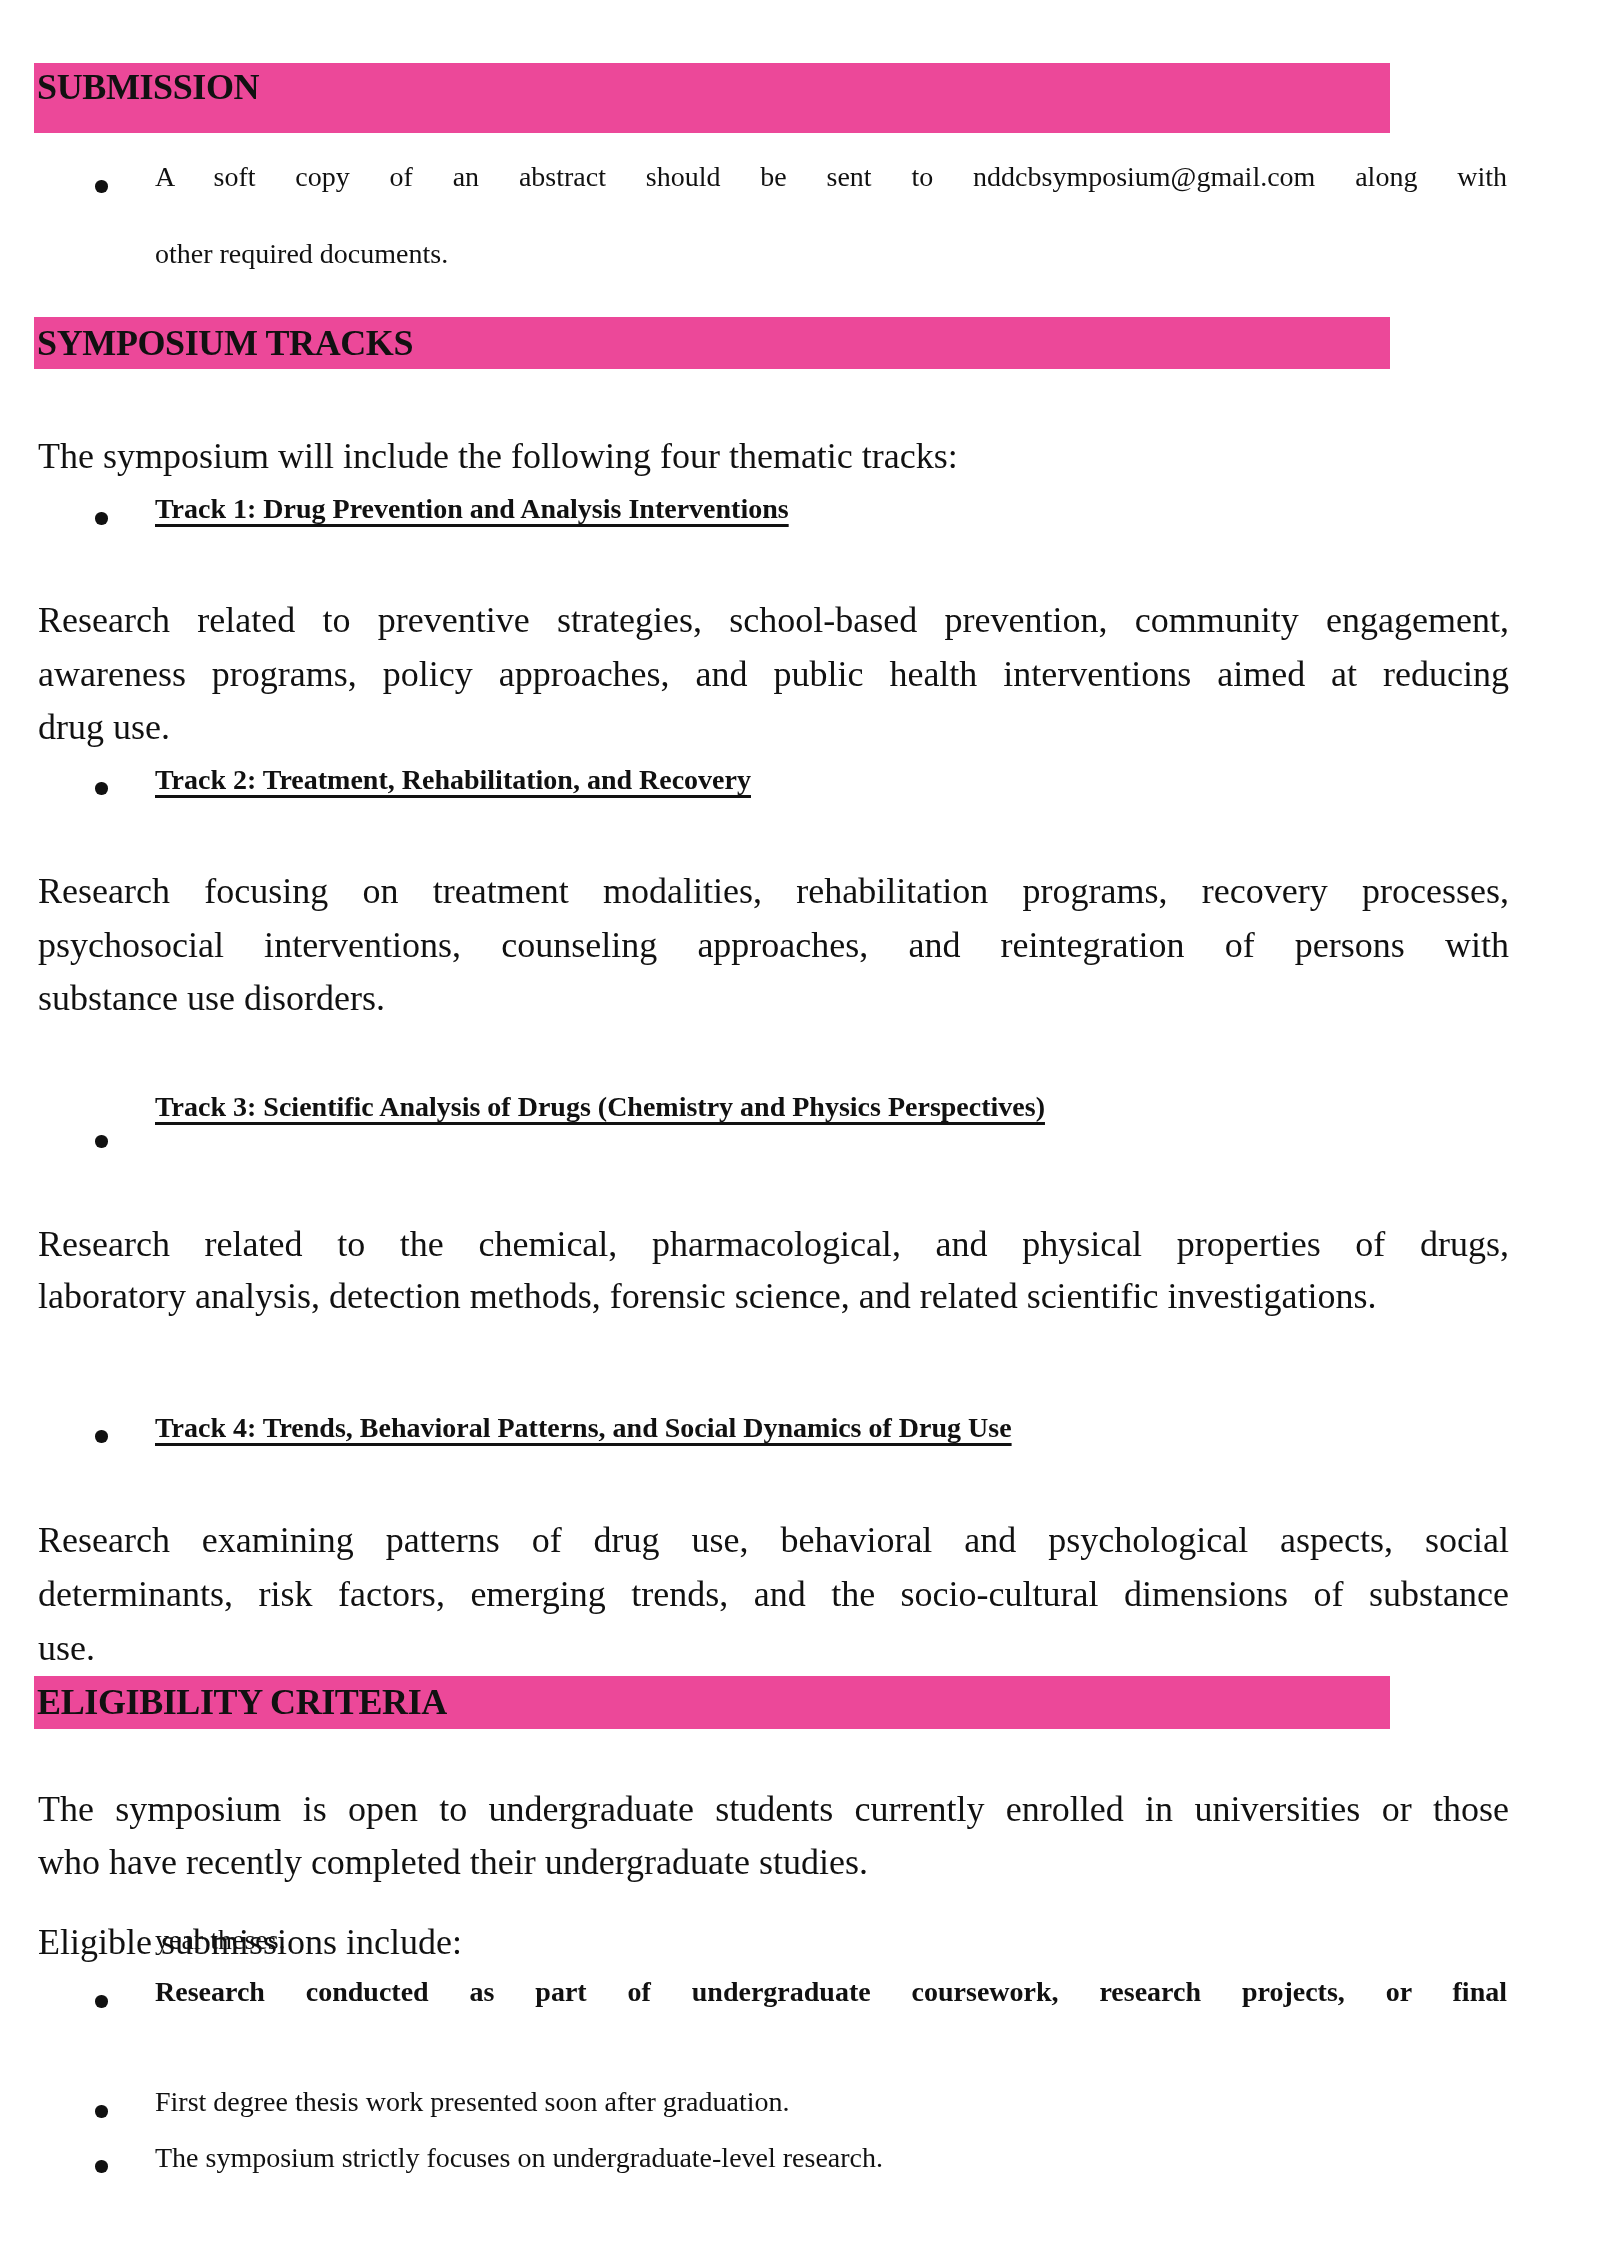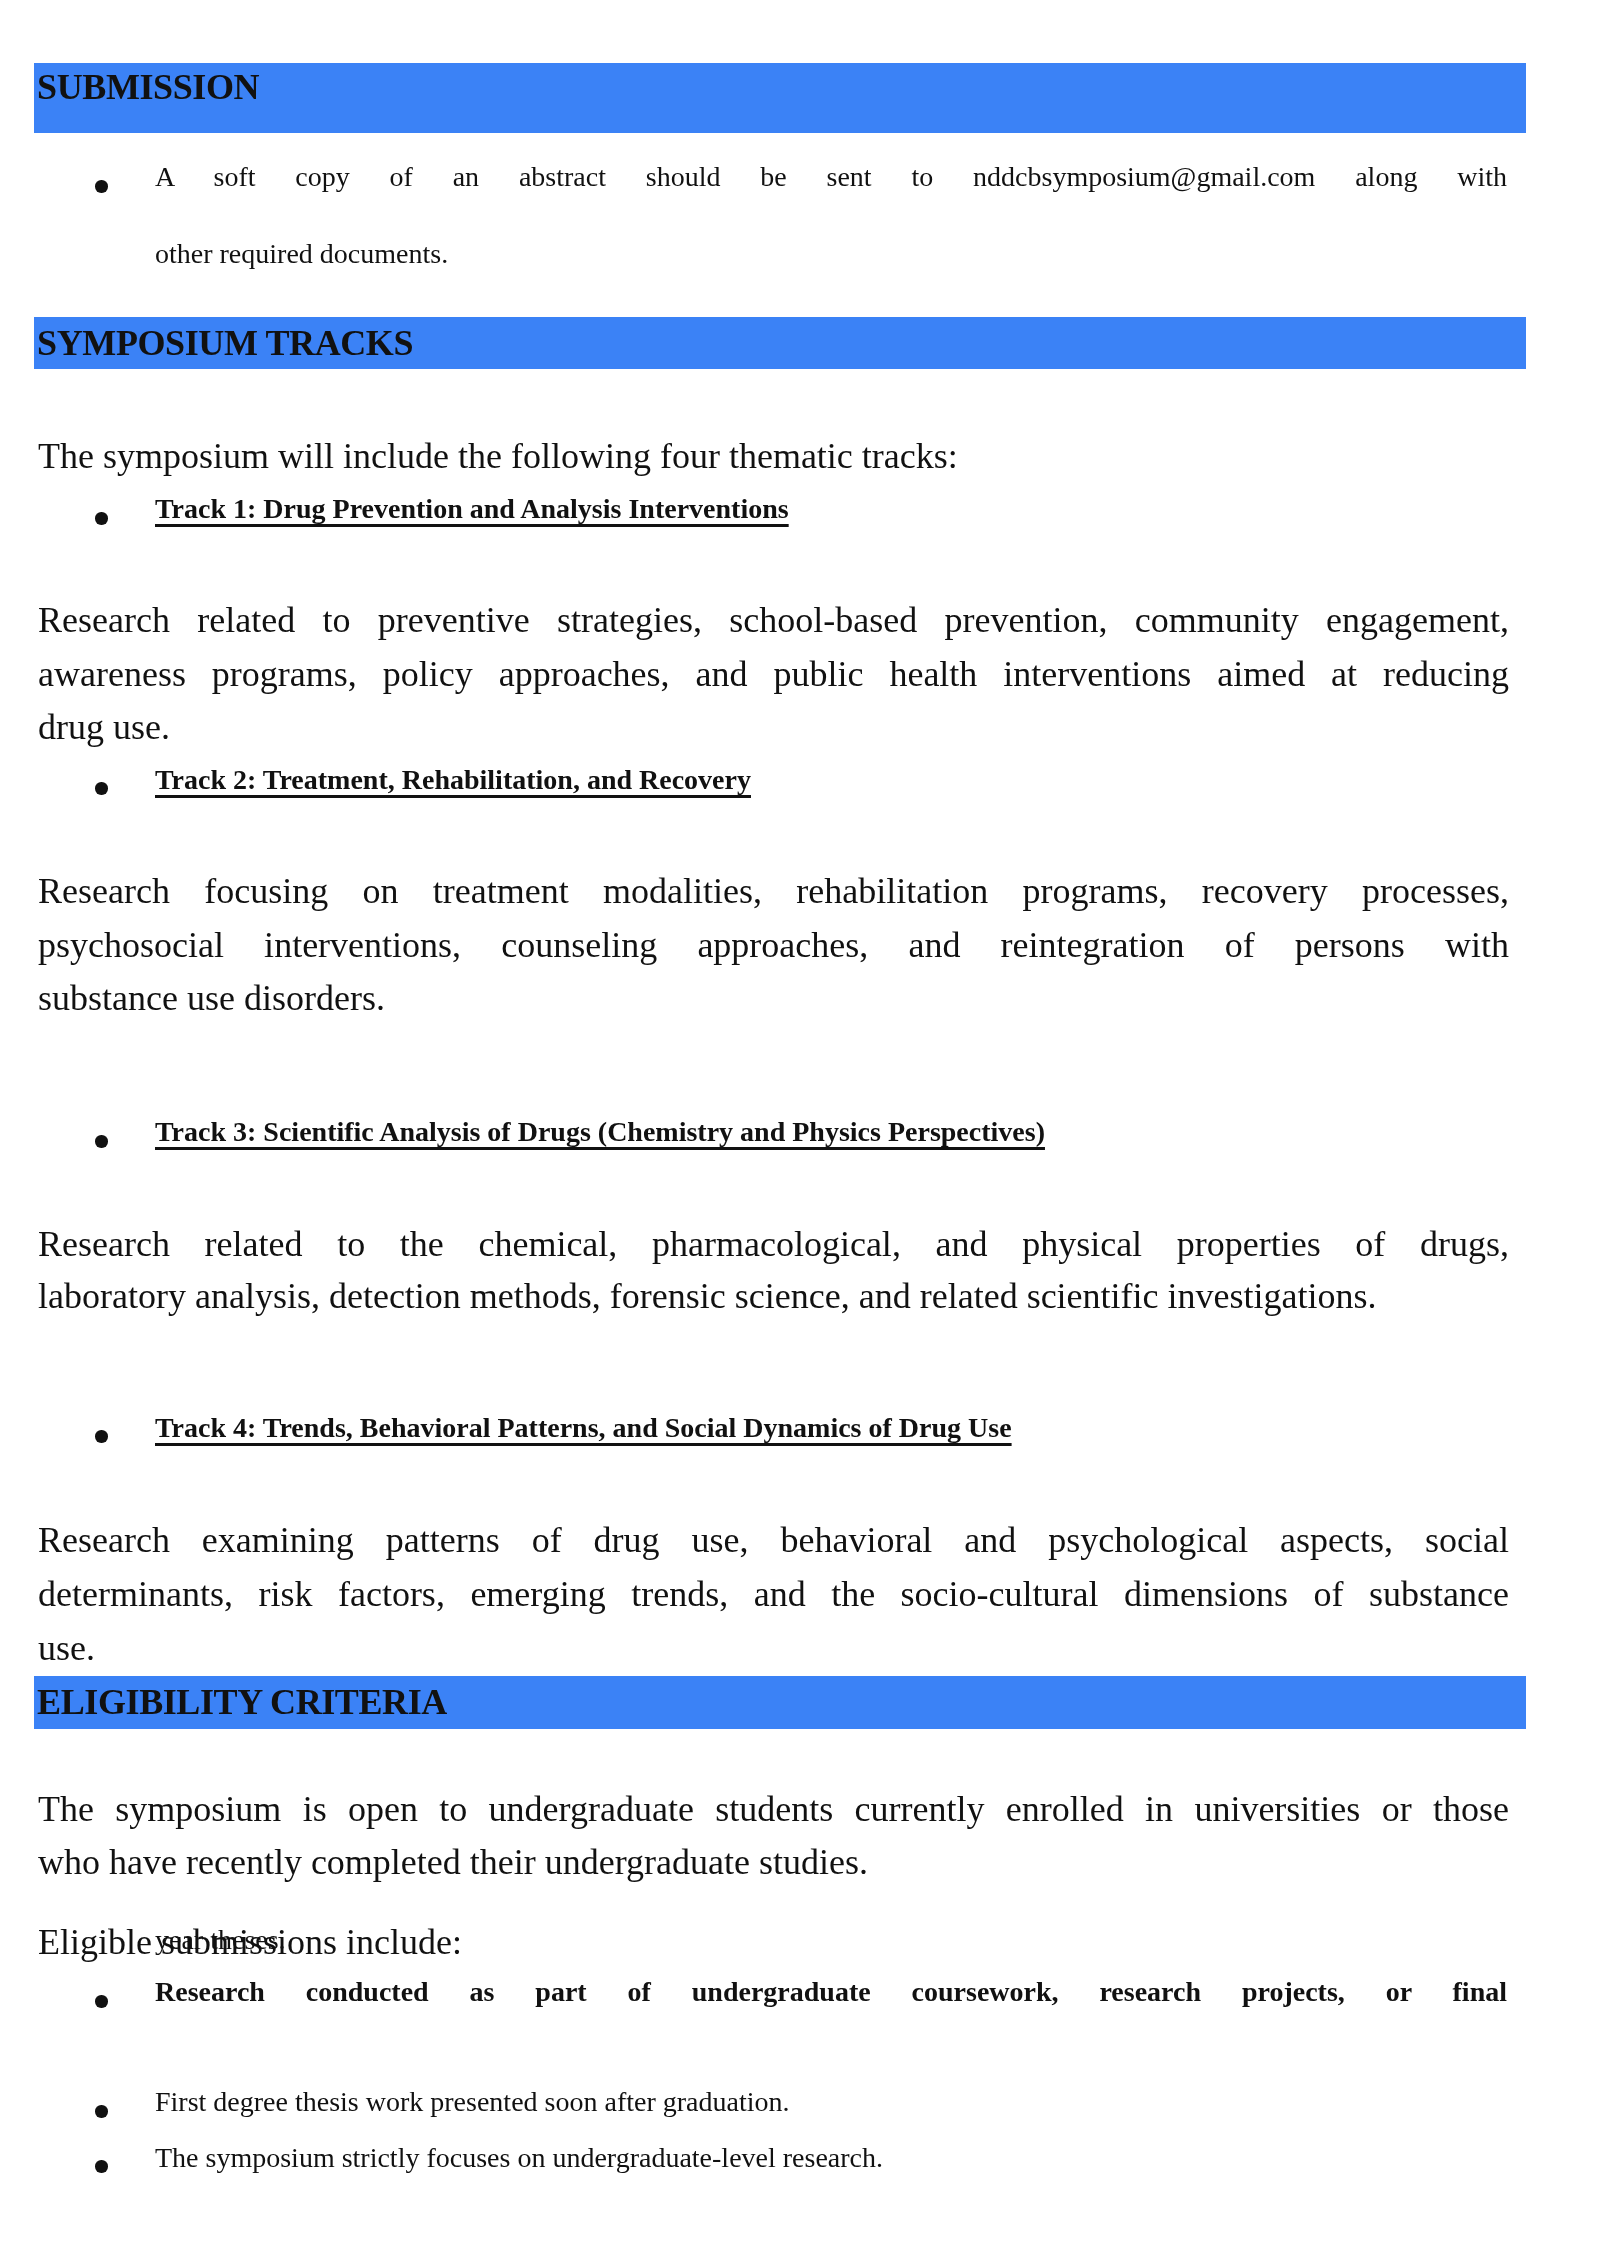--- a/index.html
+++ b/index.html
@@ -1,18 +1,18 @@
 <!DOCTYPE html>
 <html style="font-size:12.5px"><head>
 <meta charset="utf-8">
 <style>
   html, body { margin:0; padding:0; background:#ffffff; }
   body { width:1617px; height:2261px; position:relative; overflow:hidden;
          font-family:"Liberation Serif", serif; color:#111; }
-  .band { position:absolute; left:34px; width:1492px; background:#3b82f6; }
+  .band { position:absolute; left:34px; width:1356px; background:#ec4899; }
   .band-title { position:absolute; left:3.1px; font-weight:bold; font-size:36px; letter-spacing:-0.4px; }
   .line { position:absolute; left:38px; width:1471px; font-size:36px; white-space:nowrap;margin-top:28px; }
   .just { text-align:justify; text-align-last:justify; }
   .bullet { position:absolute; left:95px; width:12.5px; height:12.5px; border-radius:50%; background:#111; }
   .bl { position:absolute; left:155px; font-size:28px; white-space:nowrap; }
   .trk { font-weight:bold; text-decoration:underline; text-decoration-thickness:3.1px; text-underline-offset:6.3px; }
 </style>
 </head>
 <body>
 
@@ -34,21 +34,21 @@
 <div class="line just" style="top:625px;">awareness programs, policy approaches, and public health interventions aimed at reducing</div>
 <div class="line" style="top:678px;">drug use.</div>
 
 <span class="bullet" style="top:782px;"></span>
 <div class="bl trk" style="top:764px;">Track 2: Treatment, Rehabilitation,  and Recovery</div>
 <div class="line just" style="top:842px;">Research focusing on treatment modalities, rehabilitation programs, recovery processes,</div>
 <div class="line just" style="top:896px;">psychosocial interventions, counseling approaches, and reintegration of persons with</div>
 <div class="line" style="top:949px;">substance use disorders.</div>
 
 <span class="bullet" style="top:1135px;"></span>
-<div class="bl trk" style="top:1116px;">Track 3: Scientific Analysis of Drugs (Chemistry and Physics Perspectives)</div>
+<div class="bl trk" style="top:1091px;">Track 3: Scientific Analysis of Drugs (Chemistry and Physics Perspectives)</div>
 <div class="line just" style="top:1195px;">Research related to the chemical, pharmacological, and physical properties of drugs,</div>
 <div class="line" style="top:1247px;">laboratory analysis, detection methods,  forensic science, and related scientific investigations.</div>
 
 <span class="bullet" style="top:1430px;"></span>
 <div class="bl trk" style="top:1412px;">Track 4: Trends, Behavioral Patterns, and Social Dynamics  of Drug  Use</div>
 <div class="line just" style="top:1491px;">Research examining patterns of drug use, behavioral and psychological aspects, social</div>
 <div class="line just" style="top:1545px;">determinants, risk factors, emerging trends, and the socio-cultural dimensions of substance</div>
 <div class="line" style="top:1599px;">use.</div>
 
 <div class="band" style="top:1676px;height:53px;">

